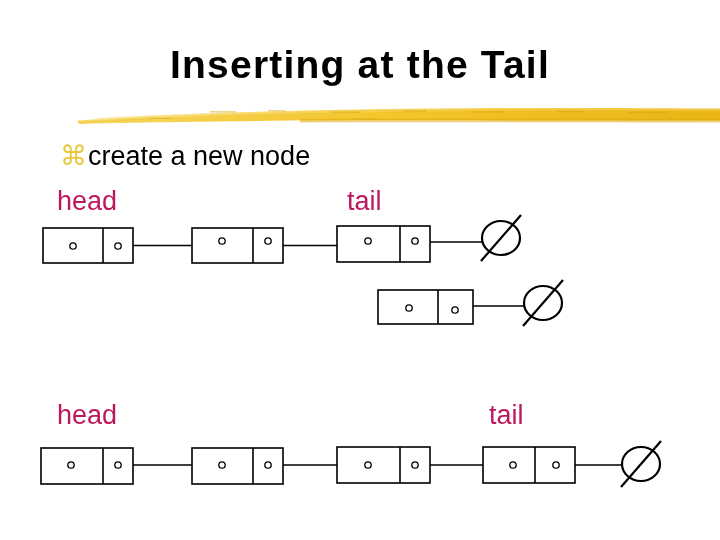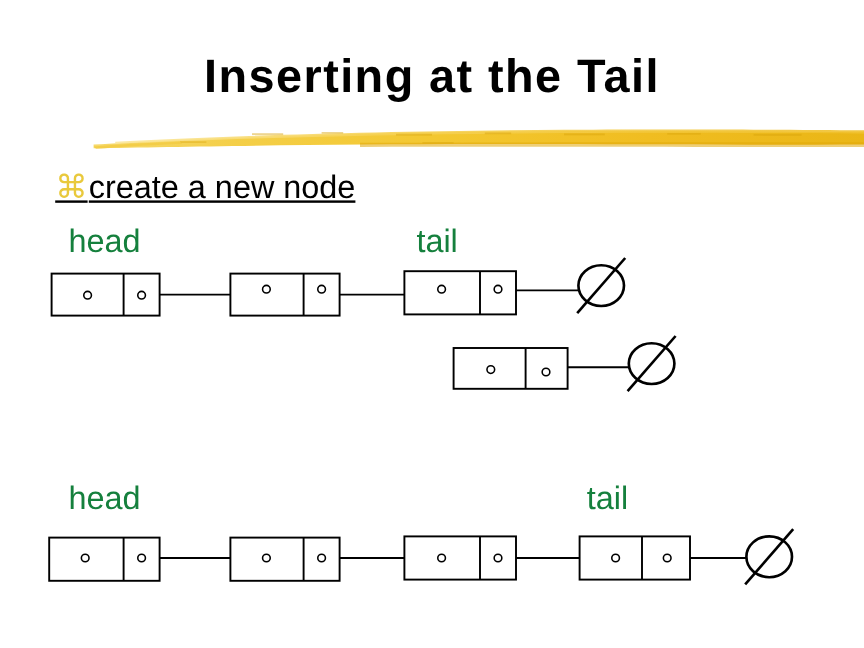--- a/index.html
+++ b/index.html
@@ -48,30 +48,30 @@
     line-height: 30px;
     white-space: nowrap;
     color: #000000;
   }
   .bullet-glyph {
     color: #e9c93c;
     font-size: 27px;
     font-family: "DejaVu Sans", sans-serif;
     margin-right: 1px;
   }
-  #bullet-1 { left: 46px; top: 141px; text-decoration: underline; }
+  #bullet-1 { left: 60px; top: 141px; }
   #bullet-2 { left: 56px; top: 357px; }
 
   
   .ptr-label {
     position: absolute;
     font-size: 27px;
     line-height: 30px;
     white-space: nowrap;
-    color: #15803d;
+    color: #be185d;
   }
   #label-head-1 { left: 57px;  top: 186px; }
   #label-tail-1 { left: 347px; top: 186px; }
   #label-head-2 { left: 57px;  top: 400px; }
   #label-tail-2 { left: 489px; top: 400px; }
 
   
   .diagram {
     position: absolute;
     left: 0;

